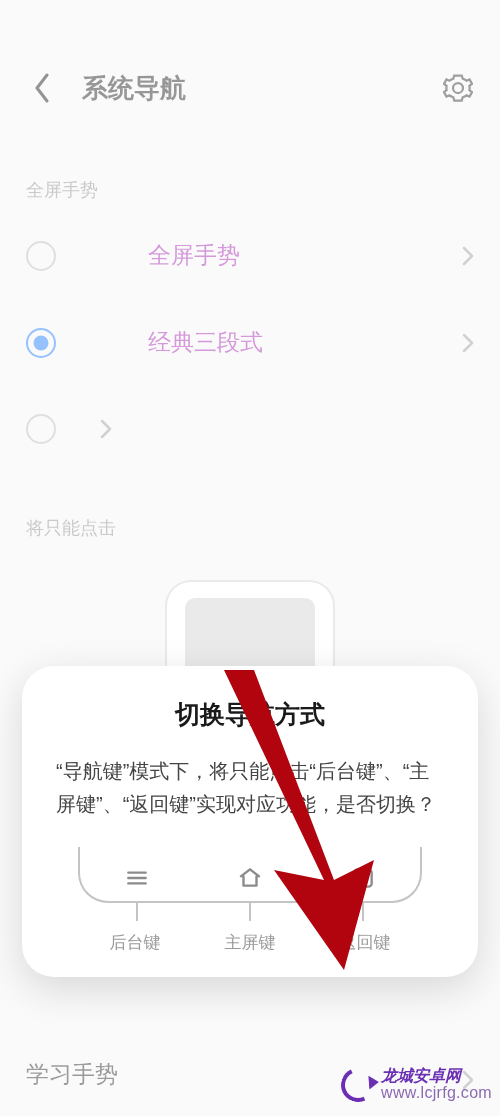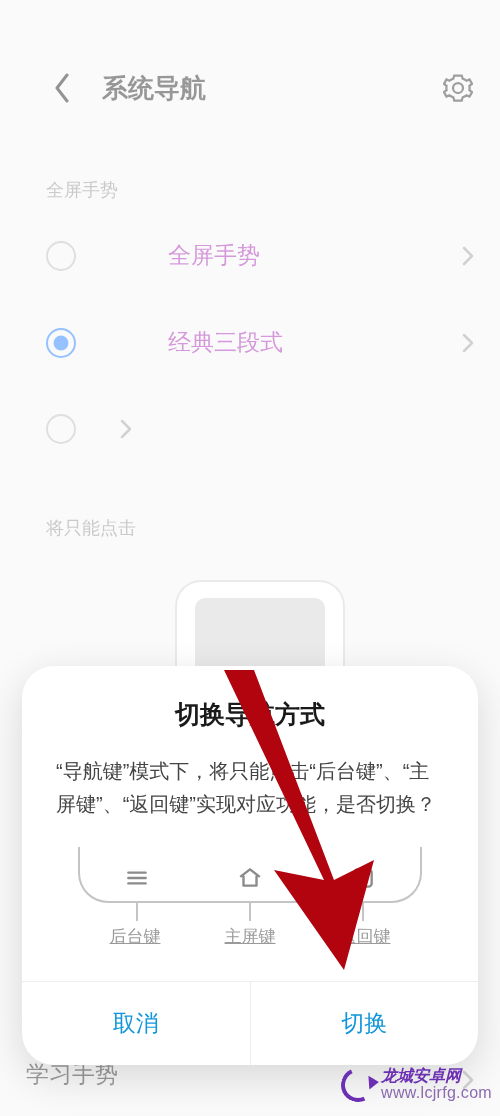--- a/index.html
+++ b/index.html
@@ -1,17 +1,17 @@
 <!DOCTYPE html>
 <html><head>
 <meta charset="utf-8">
 <style>
   * { box-sizing: border-box; margin: 0; padding: 0; }
   html, body { width: 500px; height: 1116px; font-family: -apple-system, "PingFang SC", "Microsoft YaHei", sans-serif; background: #f4f4f4; overflow: hidden; color: #222; }
-  .screen { width: 500px; height: 1116px; position: relative; padding-left: 20px; }
+  .screen { width: 500px; height: 1116px; position: relative; }
   .header { display: flex; align-items: center; padding: 70px 24px 28px 24px; }
   .back-btn { width: 36px; height: 36px; display: flex; align-items: center; justify-content: center; }
   .back-btn svg { width: 18px; height: 30px; }
   .title { font-size: 26px; font-weight: 600; margin-left: 22px; flex: 1; color: #1a1a1a; }
   .settings-btn { width: 36px; height: 36px; display: flex; align-items: center; justify-content: center; color: #2a2a2a; }
   .settings-btn svg { width: 30px; height: 30px; }
 
   .section-label { padding: 44px 26px 10px 26px; font-size: 18px; color: #8a8a8a; }
   .option { display: flex; align-items: center; padding: 28px 26px; }
   .radio { width: 30px; height: 30px; border-radius: 50%; border: 2.5px solid #b8b8b8; margin-right: 44px; position: relative; flex: 0 0 30px; }
@@ -32,21 +32,21 @@
   .dialog { position: absolute; left: 22px; right: 22px; top: 666px; background: #ffffff; border-radius: 32px; box-shadow: 0 12px 40px rgba(0,0,0,0.14); padding: 32px 34px 0 34px; }
   .dialog-title { text-align: center; font-size: 25px; font-weight: 600; color: #1a1a1a; margin-bottom: 24px; }
   .dialog-msg { font-size: 20px; color: #444; line-height: 1.65; margin-bottom: 26px; }
 
   .nav-diagram { position: relative; height: 120px; margin-bottom: 10px; }
   .bracket { position: absolute; left: 22px; right: 22px; top: 0; height: 56px; border: 2px solid #c4c4c4; border-top: none; border-radius: 0 0 30px 30px; }
   .nav-icon { position: absolute; top: 18px; width: 26px; height: 26px; color: #8b8b8b; display: flex; align-items: center; justify-content: center; }
   .nav-icon.i0 { left: 68px; }
   .nav-icon.i1 { left: 50%; transform: translateX(-50%); }
   .nav-icon.i2 { right: 68px; }
-  .nav-label { position: absolute; top: 78px; font-size: 17px; color: #9a9a9a; width: 90px; text-align: center; text-decoration: underline; }
+  .nav-label { position: absolute; top: 84px; font-size: 17px; color: #9a9a9a; width: 90px; text-align: center; }
   .nav-label.l0 { left: 34px; }
   .nav-label.l1 { left: 50%; transform: translateX(-50%); }
   .nav-label.l2 { right: 34px; }
   .tick { position: absolute; top: 56px; width: 2px; height: 18px; background: #c4c4c4; }
   .tick.t0 { left: 80px; }
   .tick.t1 { left: 50%; transform: translateX(-50%); }
   .tick.t2 { right: 80px; }
 
   .dialog-actions { display: flex; border-top: 1px solid #eee; margin: 14px -34px 0 -34px; }
   .dialog-btn { flex: 1; text-align: center; padding: 26px 0; font-size: 23px; color: #1296db; font-weight: 500; }
@@ -151,24 +151,20 @@
           </svg>
         </div>
       <div class="tick t0"></div>
       <div class="tick t1"></div>
       <div class="tick t2"></div>
       <div class="nav-label l0">后台键</div>
       <div class="nav-label l1">主屏键</div>
       <div class="nav-label l2">返回键</div>
     </div>
 
-    <div class="dialog-actions">
-      <div class="dialog-btn">取消</div>
-      <div class="dialog-btn">切换</div>
-    </div>
   </div>
 
   <svg class="arrow" viewBox="0 0 180 300">
     <path d="M20 0 L120 210 L70 200 L140 300 L170 190 L130 210 L50 0 Z" fill="#b1040e"></path>
   </svg>
 
   <div class="watermark">
     <div class="wm-logo"></div>
     <div class="wm-text">
       <div>龙城安卓网</div>

